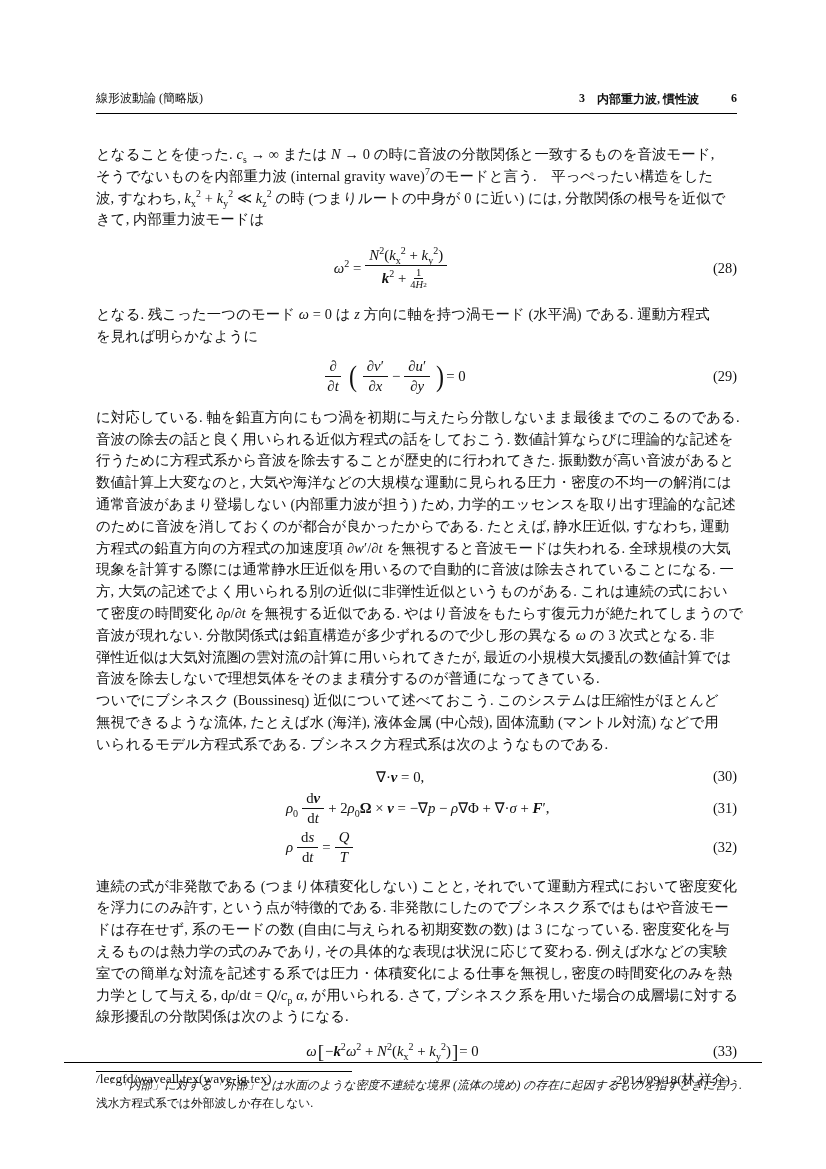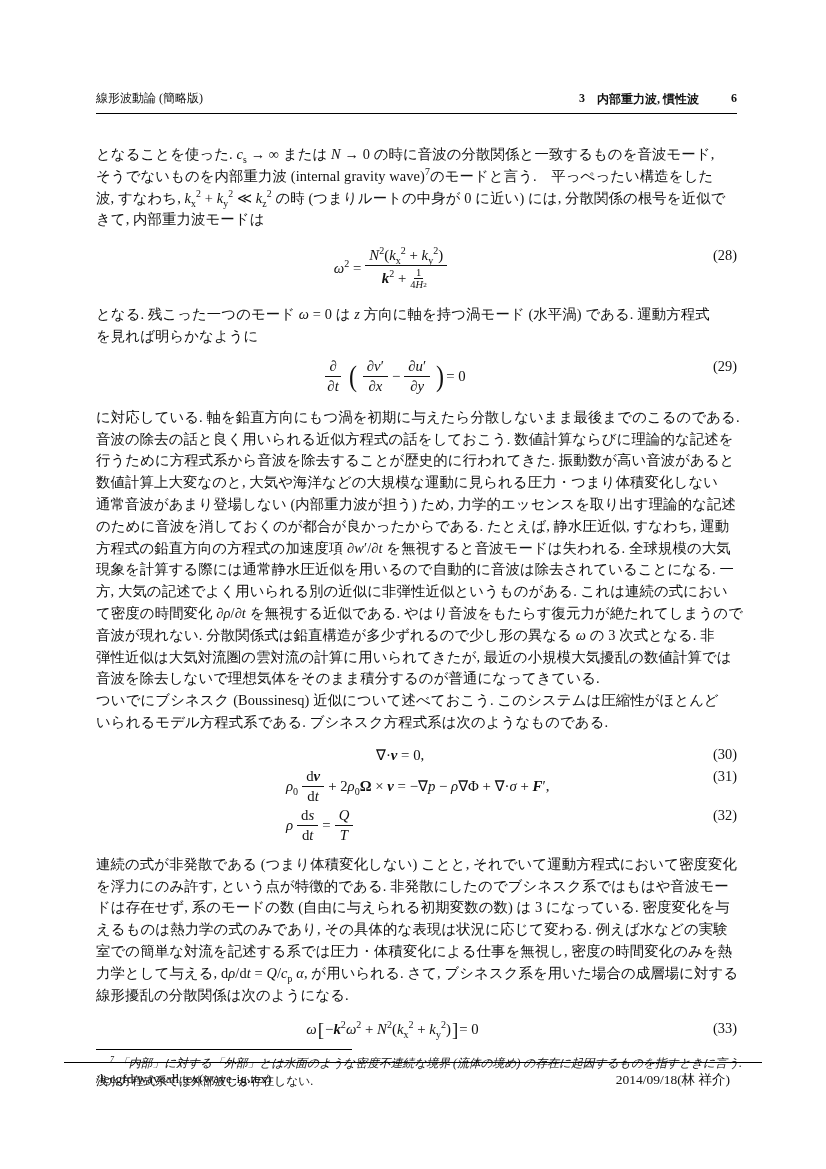--- a/index.html
+++ b/index.html
@@ -15,21 +15,21 @@
   .hdr .sec{font-weight:bold;display:flex;gap:12px;}
   .hdr .pg{font-weight:bold;margin-left:18px;}
   .hdr-rule{border-bottom:1.6px solid #000;margin-top:5px;margin-bottom:0;}
   
   .para{margin:0;}
   .tline{font-size:14.4px;line-height:21.8px;white-space:nowrap;letter-spacing:0.1px;}
   .first-gap{margin-top:30px;}
   sub,sup{font-size:68%;line-height:0;}
   i{font-style:italic;}
   
-  .eqrow{display:flex;align-items:flex-start;width:100%;}
+  .eqrow{display:flex;align-items:center;width:100%;}
   .eqbody{flex:1;display:flex;justify-content:center;align-items:center;font-size:14.8px;}
   .eqbody.left{justify-content:flex-start;font-family:Liberation Serif, serif;}
   .eqno{width:48px;text-align:right;font-size:14.4px;}
   .frac{display:inline-flex;flex-direction:column;align-items:center;vertical-align:middle;margin:0 4px;}
   .frac .fnum{padding:0 4px 1px 4px;border-bottom:1px solid #111;text-align:center;}
   .frac .fden{padding:1px 4px 0 4px;text-align:center;display:flex;align-items:center;justify-content:center;}
   .frac.small{font-size:10.5px;margin:0 2px;vertical-align:middle;}
   .frac.small .fnum{padding:0 2px 0 2px;}
   .frac.small .fden{padding:0 2px;}
   .bigp{font-size:30px;font-weight:400;line-height:1;margin:0 1px;transform:scaleX(0.8);display:inline-block;}
@@ -117,33 +117,34 @@
         <span class="bigp">)</span>
         <span> = 0</span>
       </div>
       <div class="eqno">(29)</div>
     </div>
 
     <div class="para">
         <div class="tline">に対応している. 軸を鉛直方向にもつ渦を初期に与えたら分散しないまま最後までのこるのである.</div>
         <div class="tline">音波の除去の話と良く用いられる近似方程式の話をしておこう. 数値計算ならびに理論的な記述を</div>
         <div class="tline">行うために方程式系から音波を除去することが歴史的に行われてきた. 振動数が高い音波があると</div>
-        <div class="tline">数値計算上大変なのと, 大気や海洋などの大規模な運動に見られる圧力・つまり体積変化しない</div>
+        <div class="tline">数値計算上大変なのと, 大気や海洋などの大規模な運動に見られる圧力・密度の不均一の解消には</div>
         <div class="tline">通常音波があまり登場しない (内部重力波が担う) ため, 力学的エッセンスを取り出す理論的な記述</div>
         <div class="tline">のために音波を消しておくのが都合が良かったからである. たとえば, 静水圧近似, すなわち, 運動</div>
         <div class="tline">方程式の鉛直方向の方程式の加速度項 ∂<i>w</i>′/∂<i>t</i> を無視すると音波モードは失われる. 全球規模の大気</div>
         <div class="tline">現象を計算する際には通常静水圧近似を用いるので自動的に音波は除去されていることになる. 一</div>
         <div class="tline">方, 大気の記述でよく用いられる別の近似に非弾性近似というものがある. これは連続の式におい</div>
         <div class="tline">て密度の時間変化 ∂<i>ρ</i>/∂<i>t</i> を無視する近似である. やはり音波をもたらす復元力が絶たれてしまうので</div>
         <div class="tline">音波が現れない. 分散関係式は鉛直構造が多少ずれるので少し形の異なる <i>ω</i> の 3 次式となる. 非</div>
         <div class="tline">弾性近似は大気対流圏の雲対流の計算に用いられてきたが, 最近の小規模大気擾乱の数値計算では</div>
         <div class="tline">音波を除去しないで理想気体をそのまま積分するのが普通になってきている.</div>
       </div>
     <div class="para">
         <div class="tline">ついでにブシネスク (Boussinesq) 近似について述べておこう. このシステムは圧縮性がほとんど</div>
+        <div class="tline">無視できるような流体, たとえば水 (海洋), 液体金属 (中心殻), 固体流動 (マントル対流) などで用</div>
         <div class="tline">いられるモデル方程式系である. ブシネスク方程式系は次のようなものである.</div>
       </div>
 
     <div class="eqrow m30">
       <div class="eqbody left">
         <span class="ind280">∇·<b><i>v</i></b> = 0,</span>
       </div>
       <div class="eqno">(30)</div>
     </div>
 

